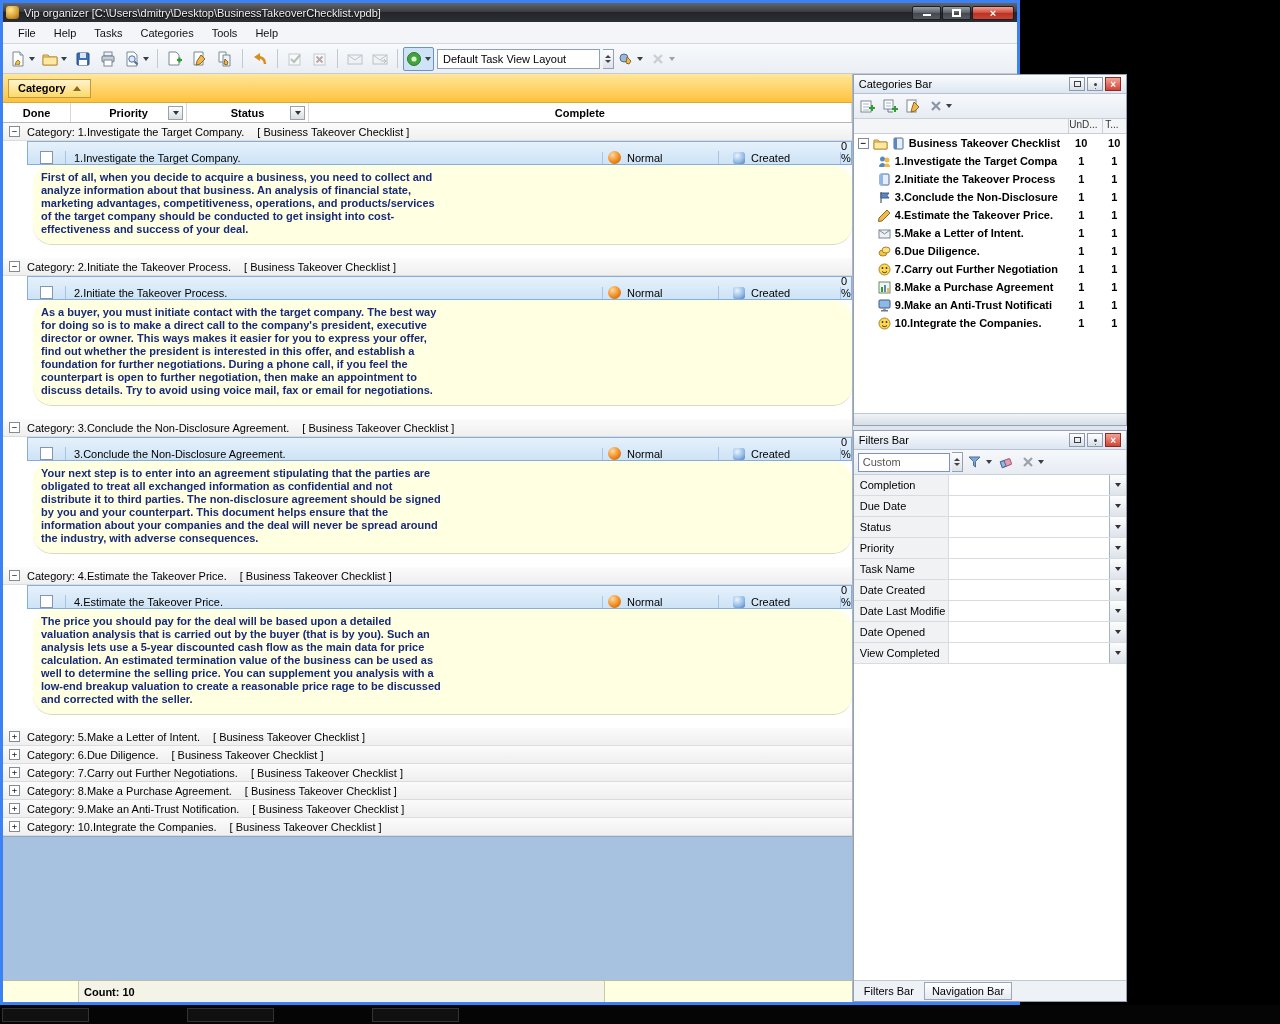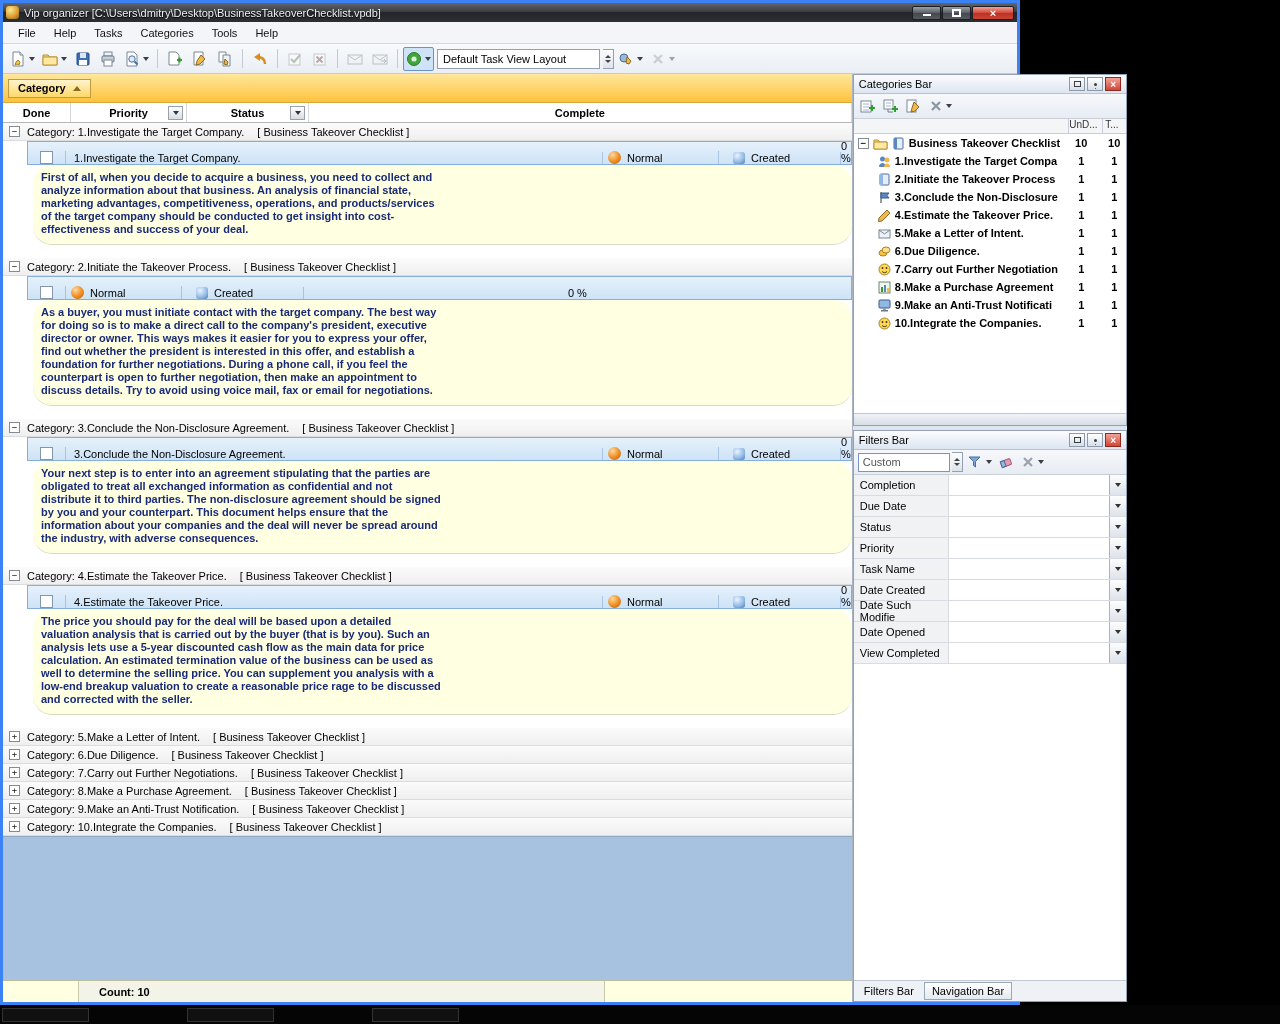--- a/index.html
+++ b/index.html
@@ -62,21 +62,21 @@
   .t-priority{width:116px;display:flex;align-items:center;gap:6px;padding-left:5px;border-right:1px solid #a8c4e2;}
   .t-status{width:122px;display:flex;align-items:center;gap:6px;padding-left:14px;border-right:1px solid #a8c4e2;}
   .t-complete{flex:1;display:flex;align-items:center;justify-content:center;}
   .sphere{width:13px;height:13px;border-radius:50%;background:radial-gradient(circle at 35% 30%,#ffd9a0,#f08a1c 55%,#b35a08);flex-shrink:0;}
   .status-ico{width:12px;height:12px;border-radius:3px;background:radial-gradient(circle at 35% 30%,#eaf4ff,#8fb8e4 60%,#4a76ad);flex-shrink:0;}
   .desc-row{margin-left:30px;background:#ffffe1;border-bottom:1px solid #d9d9c2;padding:6px 8px 8px 8px;flex-shrink:0;border-radius:19px;}
   .desc-text{width:400px;font-weight:bold;color:#182a78;line-height:13px;}
   .gap-row{height:13px;background:#fff;flex-shrink:0;}
   .blue-fill{flex:1;background:#a7c2e0;border-top:1px solid #8fa9c6;}
   .count-bar{height:22px;background:#ffffe1;border-top:1px solid #bcbc9e;display:flex;align-items:center;flex-shrink:0;}
-  .count-box{margin-left:75px;width:527px;height:100%;background:#f3f3e8;border-left:1px solid #c9c9ae;border-right:1px solid #c9c9ae;display:flex;align-items:center;padding-left:20px;font-weight:bold;}
+  .count-box{margin-left:75px;width:527px;height:100%;background:#f3f3e8;border-left:1px solid #c9c9ae;border-right:1px solid #c9c9ae;display:flex;align-items:center;padding-left:5px;font-weight:bold;}
 
   
   .panel{border:1px solid #95a2b5;background:#fff;display:flex;flex-direction:column;min-height:0;}
   .cat-panel{height:352px;margin-bottom:4px;flex-shrink:0;}
   .filt-panel{flex:1;}
   .panel-title{height:19px;background:linear-gradient(#fbfcfe,#dce5f1);border-bottom:1px solid #b7c2d2;display:flex;align-items:center;padding:0 5px;flex-shrink:0;}
   .panel-btns{margin-left:auto;display:flex;gap:2px;}
   .pbtn{width:16px;height:14px;border:1px solid #8e9aa9;background:linear-gradient(#fff,#d8dfe8);display:flex;align-items:center;justify-content:center;}
   .pbtn.close{background:linear-gradient(#f2a297,#cf4536);border-color:#8f2a1e;}
   .pbtn .bx{width:7px;height:6px;border:1px solid #3a3f46;}
@@ -365,20 +365,23 @@
 
         <div class="cat-row">
           <span class="expander">−</span>
           <span>Category: 2.Initiate the Takeover Process.</span>
           <span class="cat-suffix">[ Business Takeover Checklist ]</span>
         </div>
         <div class="task-row">
           <div class="t-done">
               <span class="checkbox"></span>
             </div>
+          <div class="t-name">
+              <span>2.Initiate the Takeover Process.</span>
+            </div>
           <div class="t-priority">
               <span class="sphere"></span>
               <span>Normal</span>
             </div>
           <div class="t-status">
               <span class="status-ico"></span>
               <span>Created</span>
             </div>
           <div class="t-complete">
               <span>0 %</span>
@@ -779,21 +782,21 @@
               </div>
           </div>
           <div class="filter-row">
             <div class="f-label">Date Created</div>
             <div class="f-value"></div>
             <div class="f-dd">
                 <i></i>
               </div>
           </div>
           <div class="filter-row">
-            <div class="f-label">Date Such Modifie</div>
+            <div class="f-label">Date Last Modifie</div>
             <div class="f-value"></div>
             <div class="f-dd">
                 <i></i>
               </div>
           </div>
           <div class="filter-row">
             <div class="f-label">Date Opened</div>
             <div class="f-value"></div>
             <div class="f-dd">
                 <i></i>

